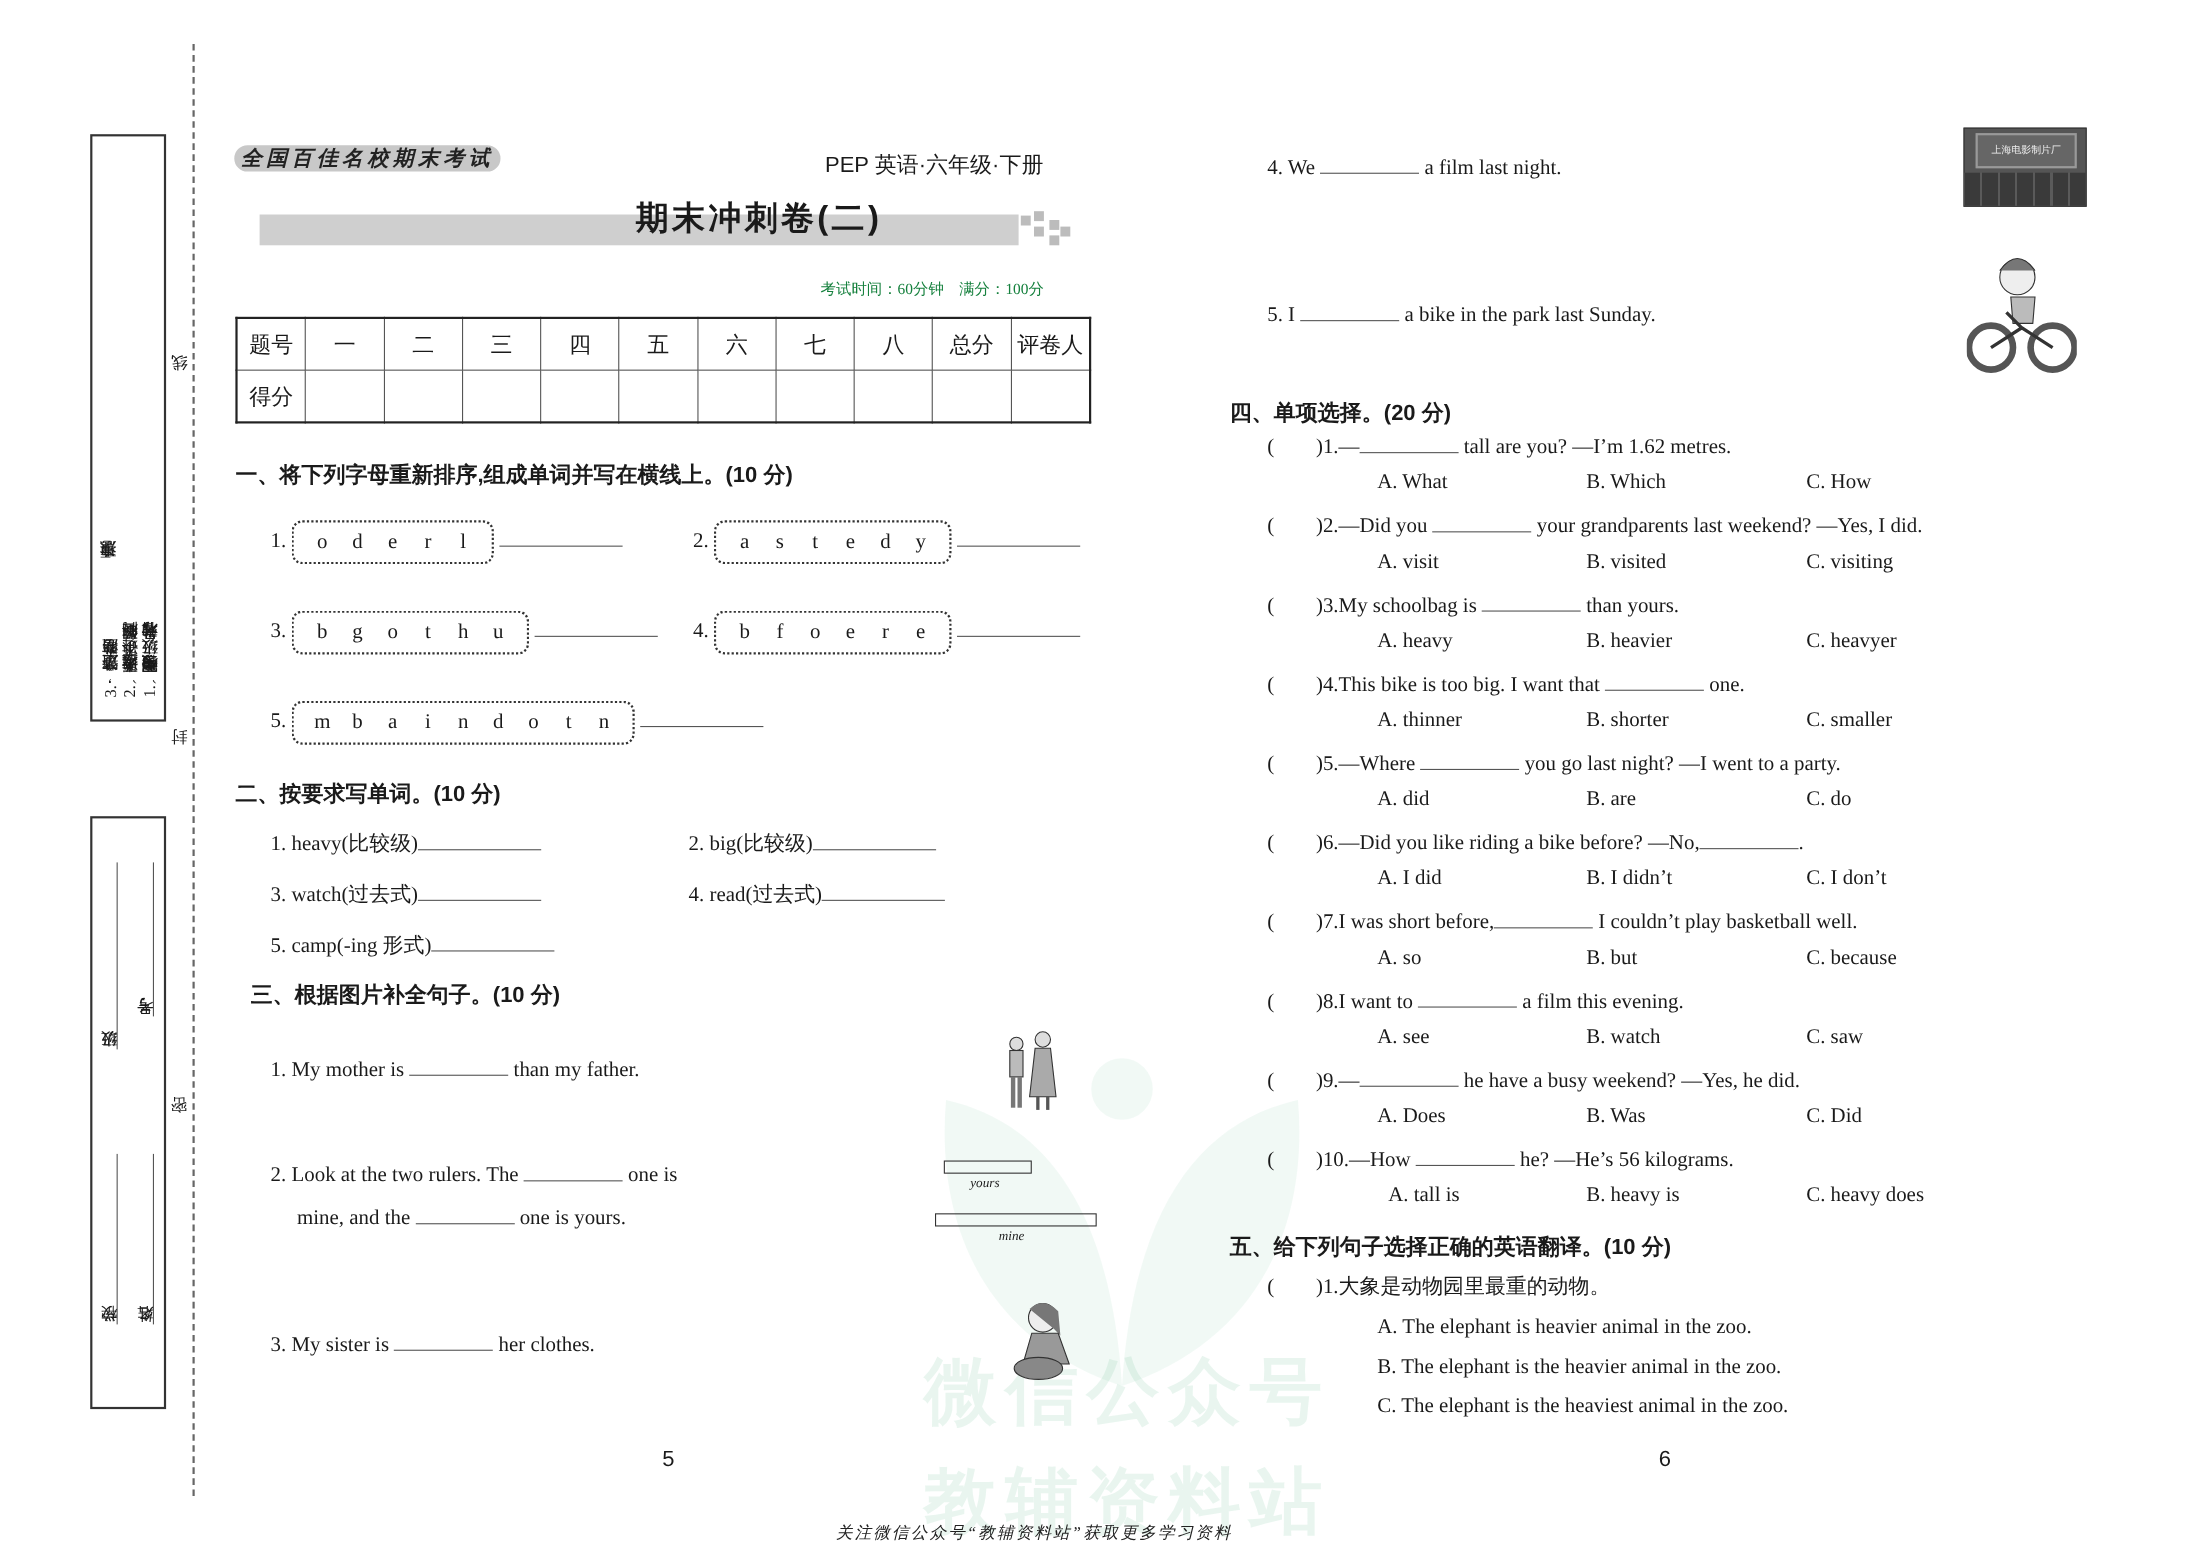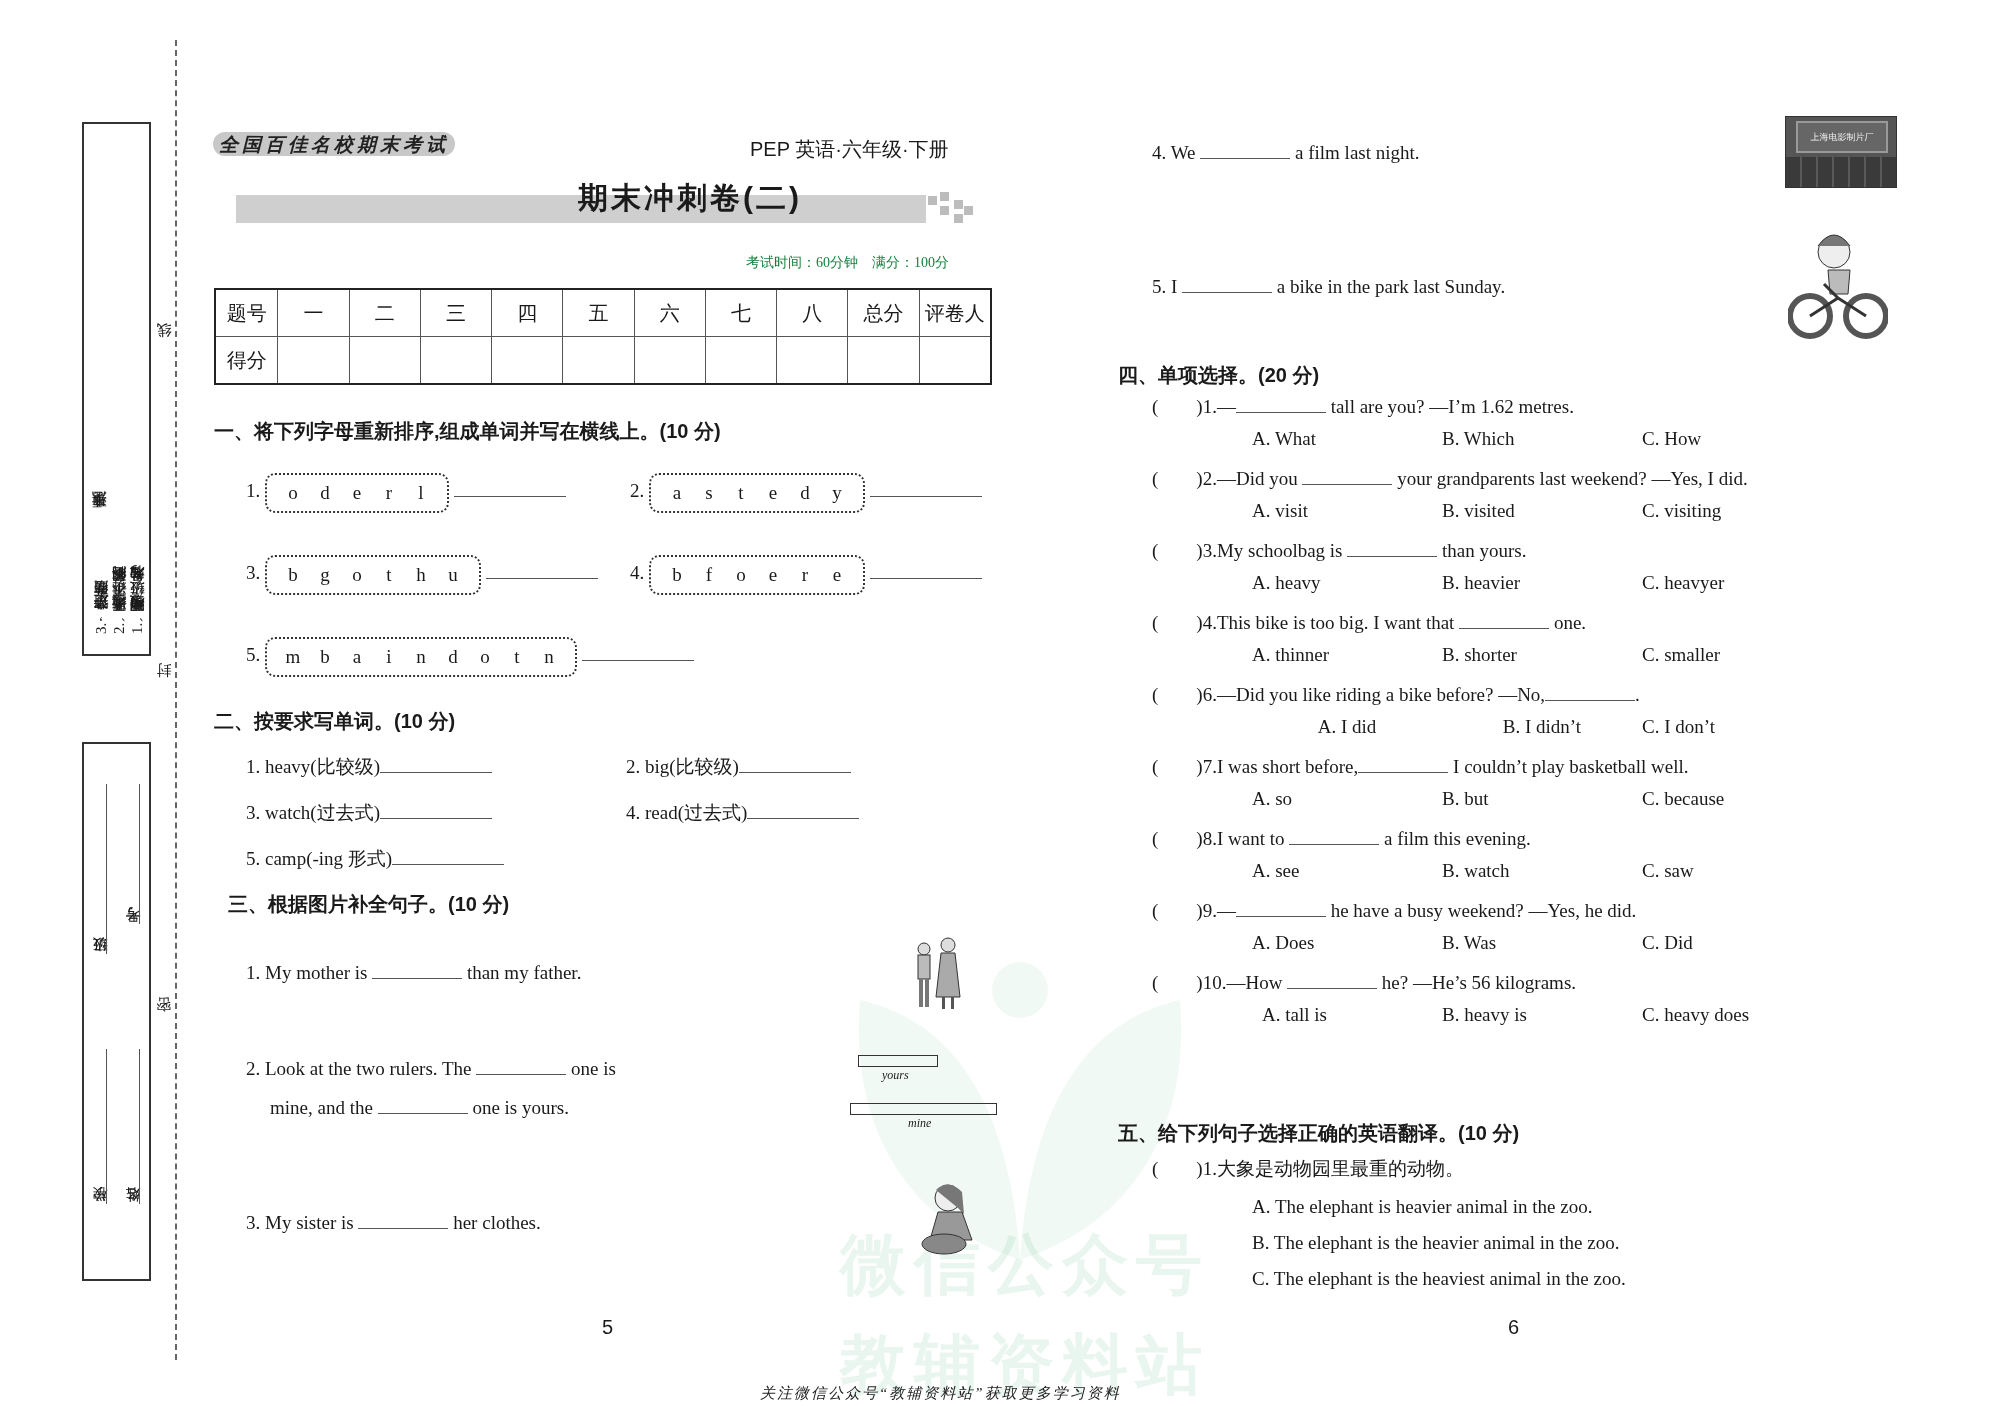--- a/index.html
+++ b/index.html
@@ -316,24 +316,32 @@
 
   <div style="height:72px;">
     <div class="q"><span class="paren">(&nbsp;&nbsp;&nbsp;&nbsp;&nbsp;&nbsp;&nbsp;&nbsp;</span><span>)4.</span><span>This bike is too big. I want that</span> <span class="blank" style="width:90px;"></span> <span>one.</span></div>
     <div class="choice" style="margin-left:100px; margin-top:10px;">
         <span style="width:190px;">A. thinner</span>
         <span style="width:200px;">B. shorter</span>
         <span>C. smaller</span>
       </div>
   </div>
 
+  <div style="height:72px;">
+    <div class="q"><span class="paren">(&nbsp;&nbsp;&nbsp;&nbsp;&nbsp;&nbsp;&nbsp;&nbsp;</span><span>)5.</span><span>—Where</span> <span class="blank" style="width:90px;"></span> <span>you go last night? —I went to a party.</span></div>
+    <div class="choice" style="margin-left:100px; margin-top:10px;">
+        <span style="width:190px;">A. did</span>
+        <span style="width:200px;">B. are</span>
+        <span>C. do</span>
+      </div>
+  </div>
 
   <div style="height:72px;">
     <div class="q"><span class="paren">(&nbsp;&nbsp;&nbsp;&nbsp;&nbsp;&nbsp;&nbsp;&nbsp;</span><span>)6.</span><span>—Did you like riding a bike before? —No,</span><span class="blank" style="width:90px;"></span><span>.</span></div>
-    <div class="choice" style="margin-left:100px; margin-top:10px;text-align:center;">
+    <div class="choice" style="margin-left:100px; margin-top:10px;">
         <span style="width:190px;">A. I did</span>
         <span style="width:200px;">B. I didn’t</span>
         <span>C. I don’t</span>
       </div>
   </div>
 
   <div style="height:72px;">
     <div class="q"><span class="paren">(&nbsp;&nbsp;&nbsp;&nbsp;&nbsp;&nbsp;&nbsp;&nbsp;</span><span>)7.</span><span>I was short before,</span><span class="blank" style="width:90px;"></span> <span>I couldn’t play basketball well.</span></div>
     <div class="choice" style="margin-left:100px; margin-top:10px;">
         <span style="width:190px;">A. so</span>

